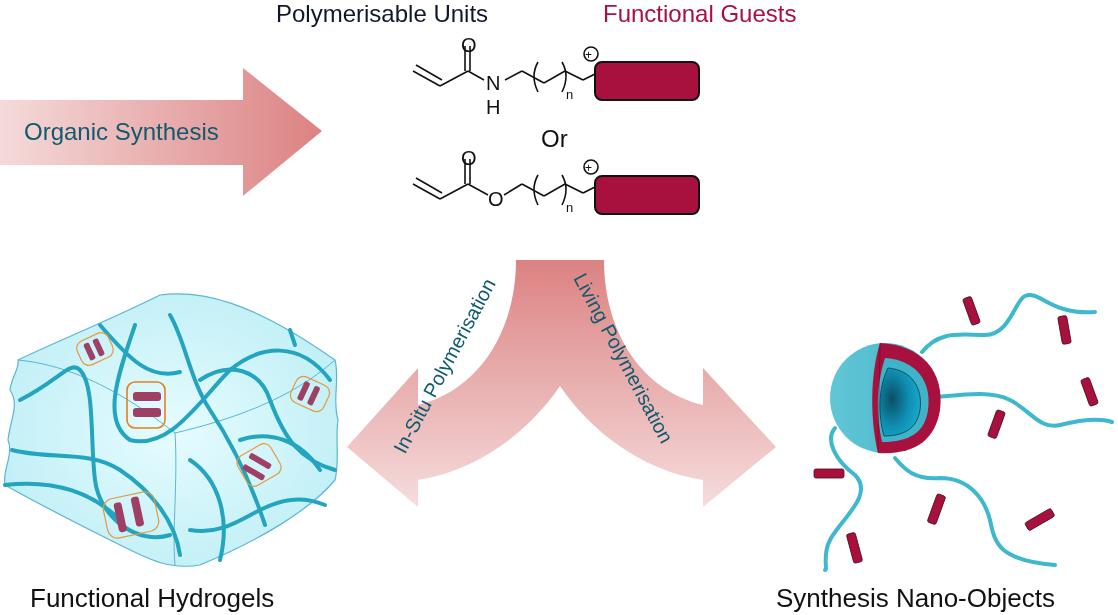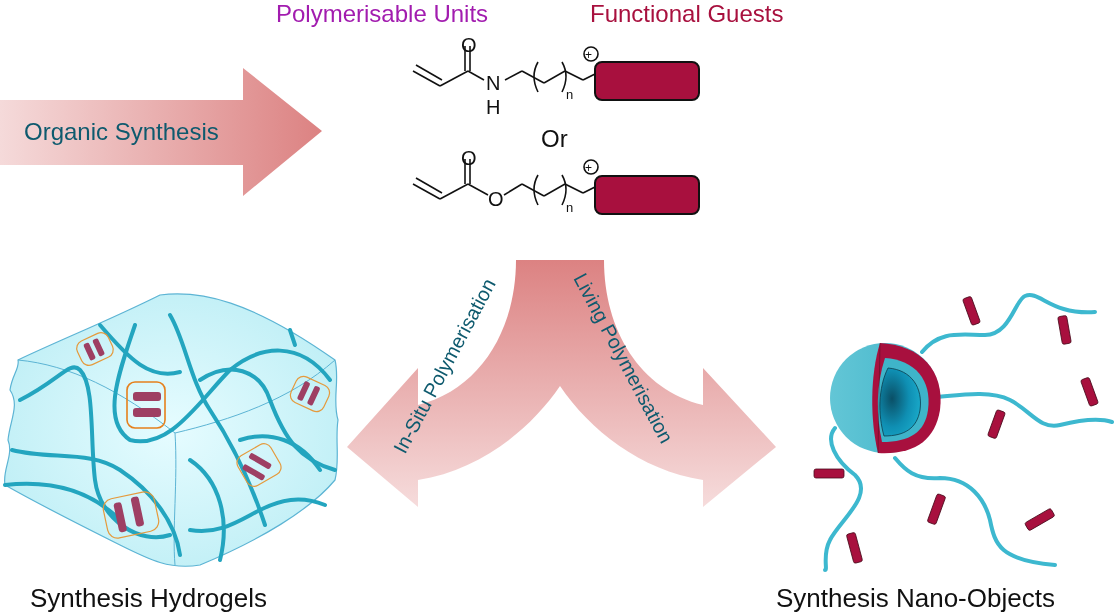--- a/index.html
+++ b/index.html
@@ -1,28 +1,28 @@
 <!DOCTYPE html>
 <html><head>
 <meta charset="utf-8">
 <style>
   html, body { margin:0; padding:0; background:#ffffff; }
   body { width:1118px; height:615px; position:relative; overflow:hidden;
          font-family:"Liberation Sans", sans-serif; }
   .abs { position:absolute; }
-  .heading { font-size:24px; color:#a21caf; white-space:nowrap; }
+  .heading { font-size:24px; color:#0f172a; white-space:nowrap; }
   .guest-heading { font-size:24px; color:#a8103e; white-space:nowrap; }
   .caption { font-size:26px; color:#111; white-space:nowrap; }
   svg text { font-family:"Liberation Sans", sans-serif; }
 </style>
 </head>
 <body>
 
 <div class="abs heading" style="left:276px;top:0px;">Polymerisable Units</div>
-<div class="abs guest-heading" style="left:590px;top:0px;">Functional Guests</div>
+<div class="abs guest-heading" style="left:603px;top:0px;">Functional Guests</div>
 
 <svg class="abs" style="left:0;top:0;" width="1118" height="615" viewBox="0 0 1118 615">
   <defs>
     <linearGradient id="gOrg" x1="0" y1="0" x2="1" y2="0">
       <stop offset="0" stop-color="#f5dada"></stop>
       <stop offset="1" stop-color="#dc8282"></stop>
     </linearGradient>
     <linearGradient id="gSplit" x1="0" y1="0" x2="0" y2="1">
       <stop offset="0" stop-color="#dc8282"></stop>
       <stop offset="1" stop-color="#f6dcdc"></stop>
@@ -174,14 +174,14 @@
       <rect x="1085" y="378" width="9" height="28" rx="2" transform="rotate(-20 1089 392)"></rect>
       <rect x="992" y="410" width="9" height="28" rx="2" transform="rotate(20 996 424)"></rect>
       <rect x="814" y="469" width="30" height="9" rx="2"></rect>
       <rect x="850" y="533" width="9" height="30" rx="2" transform="rotate(-15 854 548)"></rect>
       <rect x="932" y="494" width="9" height="30" rx="2" transform="rotate(20 936 509)"></rect>
       <rect x="1025" y="515" width="30" height="9" rx="2" transform="rotate(-30 1040 520)"></rect>
     </g>
   </g>
 </svg>
 
-<div class="abs caption" style="left:30px;top:583px;">Synthesis Hydrogels</div>
+<div class="abs caption" style="left:30px;top:583px;">Functional Hydrogels</div>
 <div class="abs caption" style="left:776px;top:583px;">Synthesis Nano-Objects</div>
 
 </body></html>

